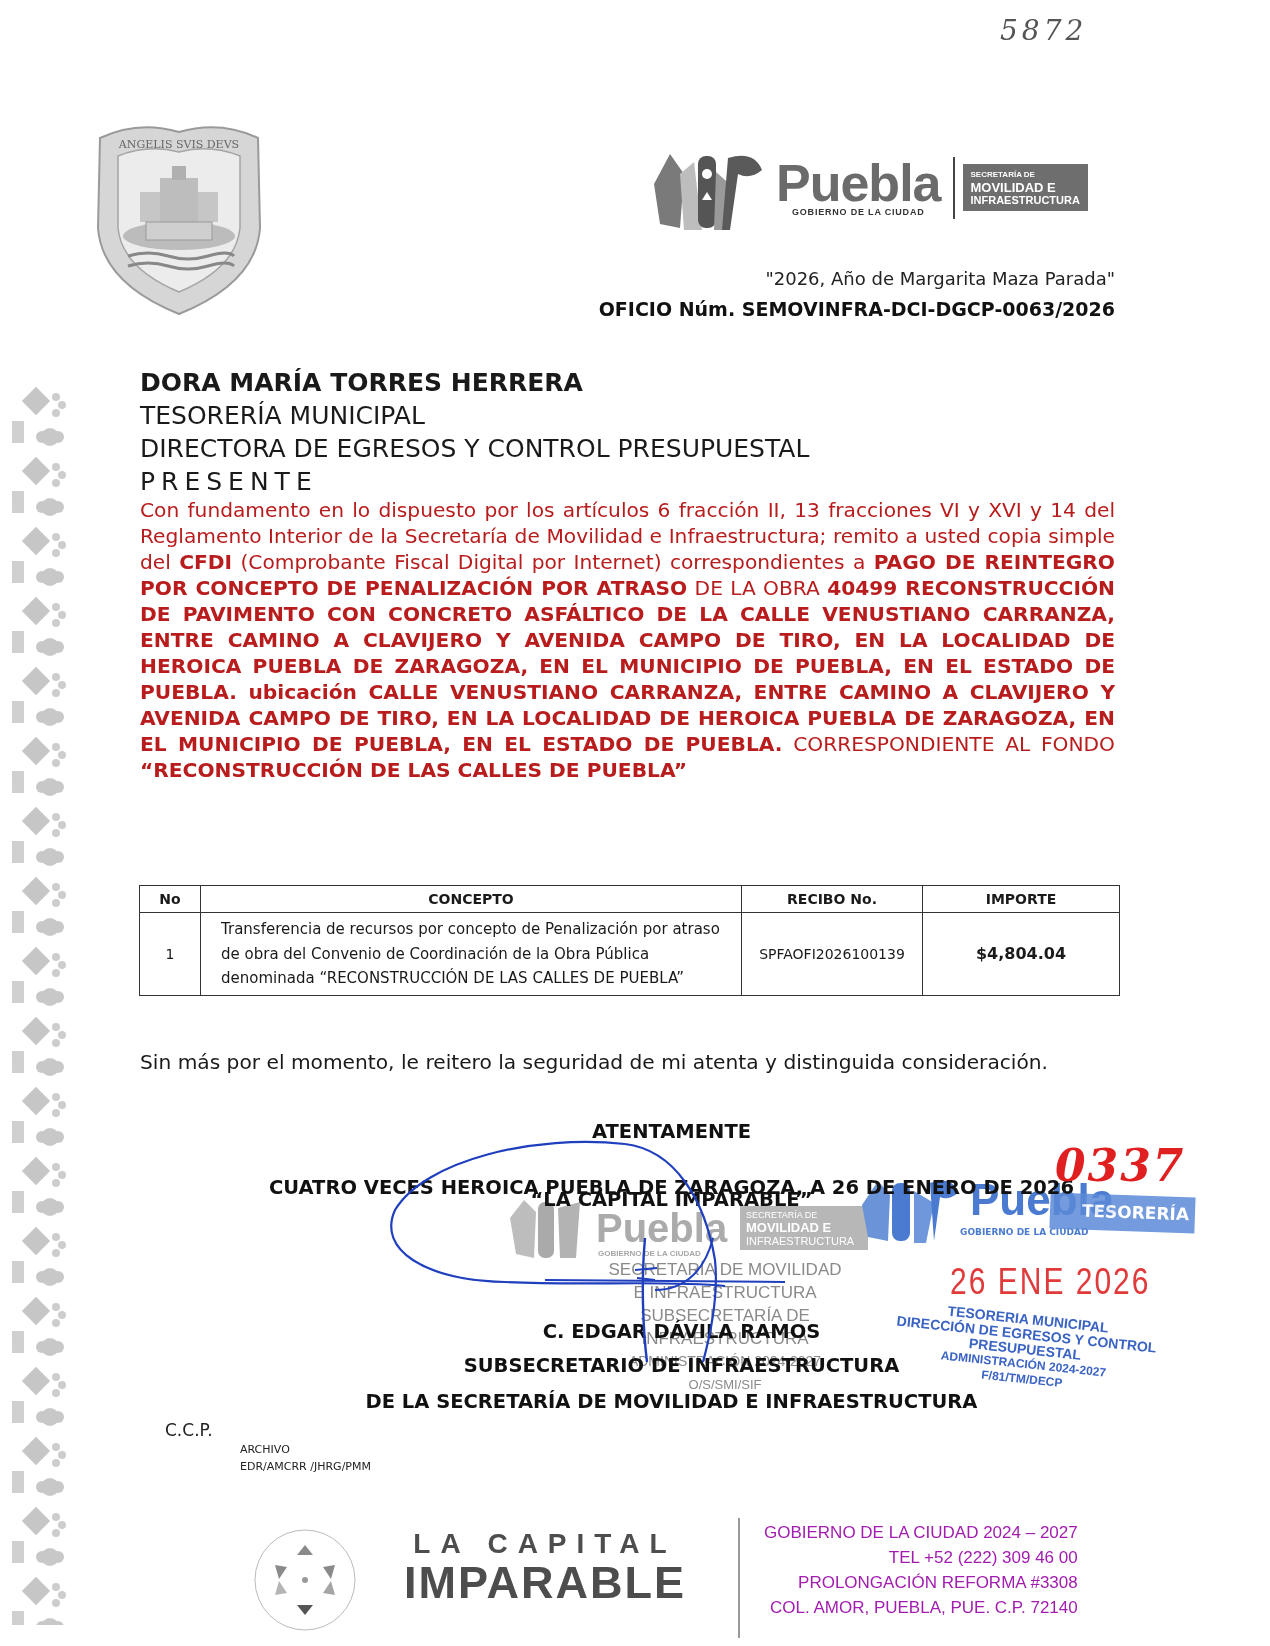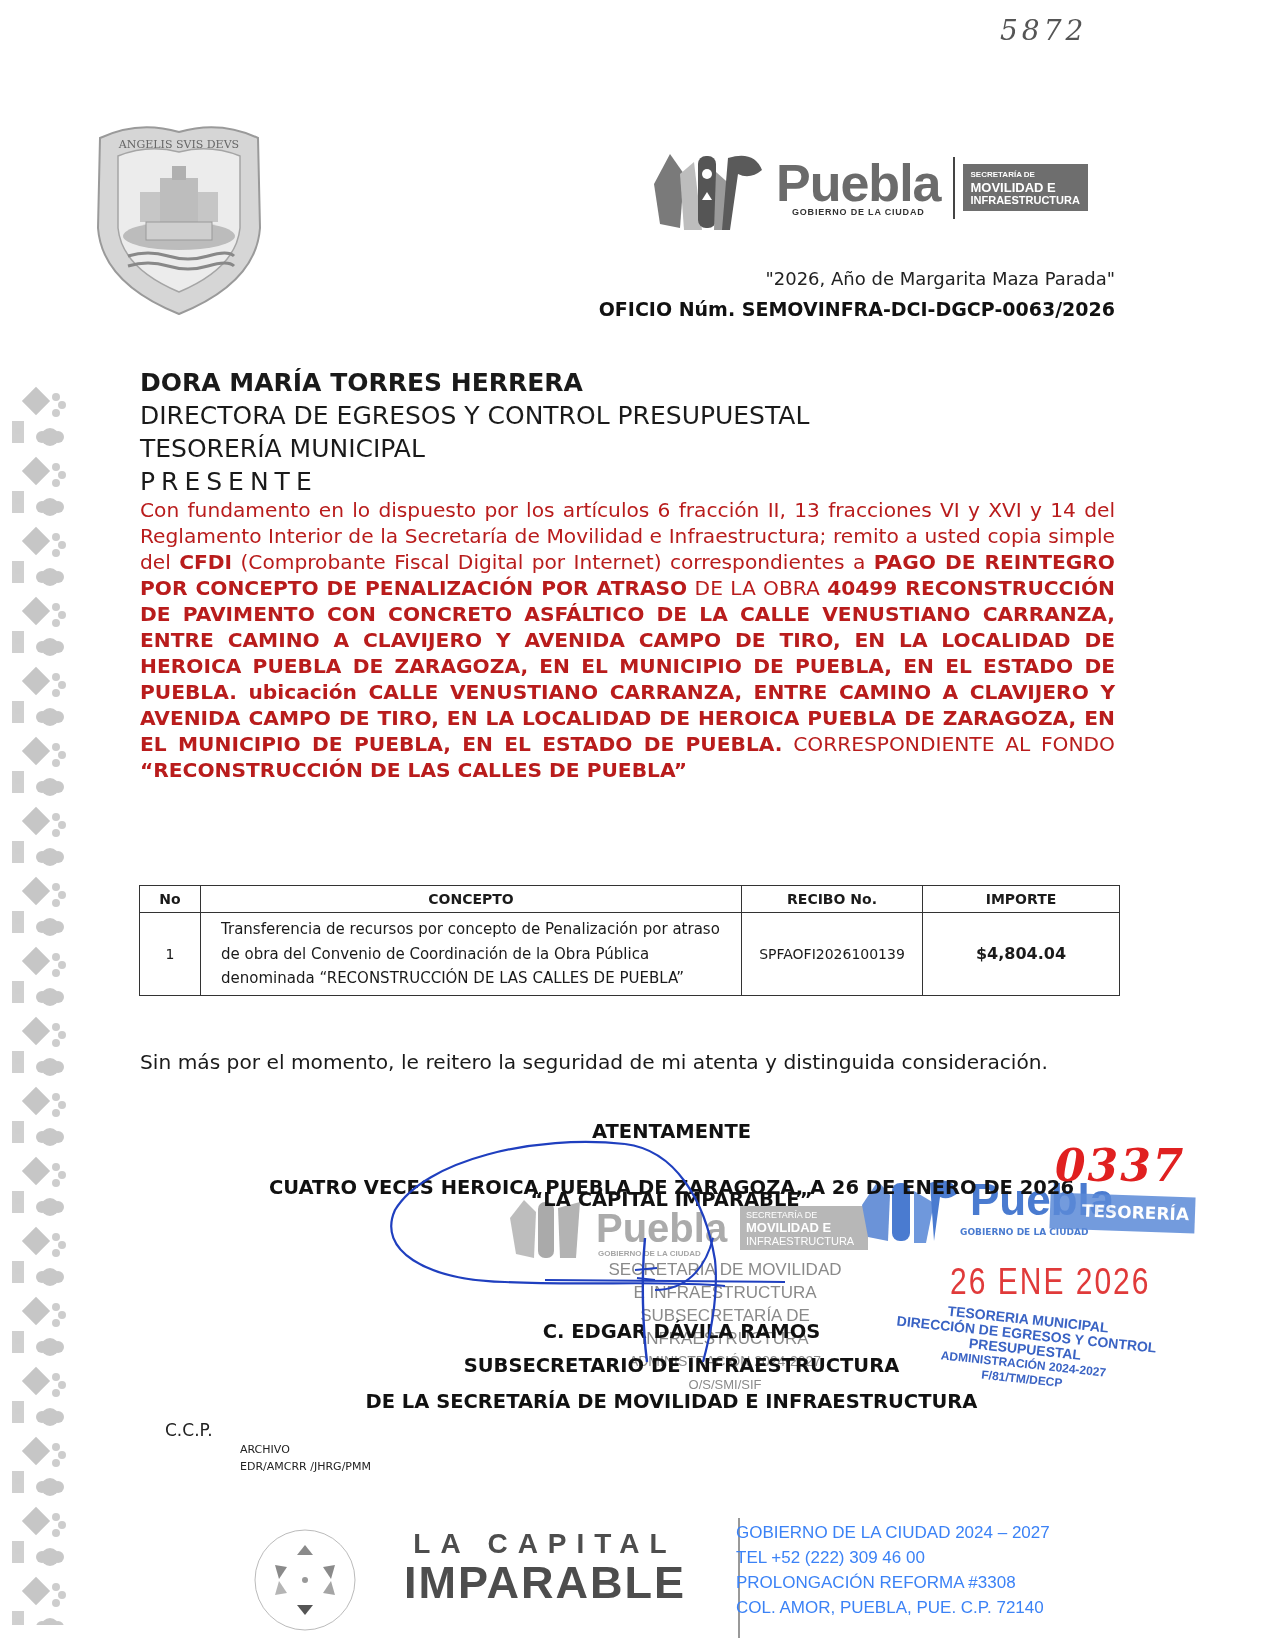--- a/index.html
+++ b/index.html
@@ -71,21 +71,21 @@
     .signature { left: 385px; top: 1130px; width: 460px; height: 240px; }
 
     .ccp { left: 165px; top: 1420px; font-size: 17px; color: #222; }
     .ccp-list { left: 240px; top: 1441px; font-size: 11px; color: #222; line-height: 17px; }
 
     .footer-seal { left: 250px; top: 1525px; width: 110px; height: 110px; }
     .capital-logo { left: 400px; top: 1528px; width: 290px; text-align: center; color: #4d4d4d; font-family: "Liberation Sans", sans-serif; font-weight: bold; }
     .capital-logo .l1 { font-size: 28px; letter-spacing: 10px; }
     .capital-logo .l2 { font-size: 45px; line-height: 46px; letter-spacing: 2px; }
     .footer-sep { left: 738px; top: 1518px; width: 2px; height: 120px; background: #999; }
-    .footer-info { left: 736px; top: 1520px; font-family: "Liberation Sans", sans-serif; font-size: 17px; line-height: 25px; color: #3b82f6; }
+    .footer-info { left: 764px; top: 1520px; font-family: "Liberation Sans", sans-serif; font-size: 17px; line-height: 25px; color: #a21caf; text-align: right; }
   </style>
 </head>
 <body>
 
 <div class="abs hand-num">5872</div>
 
 <div class="abs side-band">
   <svg width="58" height="1240" viewBox="0 0 58 1240">
     <defs>
       <pattern id="bandpat" x="0" y="0" width="58" height="70" patternUnits="userSpaceOnUse">
@@ -140,22 +140,22 @@
     <div class="s2">MOVILIDAD E</div>
     <div class="s3">INFRAESTRUCTURA</div>
   </div>
 </div>
 
 <div class="abs year-motto">"2026, Año de Margarita Maza Parada"</div>
 <div class="abs oficio">OFICIO Núm. SEMOVINFRA-DCI-DGCP-0063/2026</div>
 
 <div class="abs addr">
   <div class="name">DORA MARÍA TORRES HERRERA</div>
+  <div>TESORERÍA MUNICIPAL</div>
   <div>DIRECTORA DE EGRESOS Y CONTROL PRESUPUESTAL</div>
-  <div>TESORERÍA MUNICIPAL</div>
   <div class="presente">PRESENTE</div>
 </div>
 
 <div class="abs body-text"><span>Con fundamento en lo dispuesto por los artículos 6 fracción II, 13 fracciones VI y XVI y 14 del Reglamento Interior de la Secretaría de Movilidad e Infraestructura; remito a usted copia simple del </span><b>CFDI</b><span> (Comprobante Fiscal Digital por Internet) correspondientes a </span><b>PAGO DE REINTEGRO POR CONCEPTO DE PENALIZACIÓN POR ATRASO</b><span> DE LA OBRA </span><b>40499 RECONSTRUCCIÓN DE PAVIMENTO CON CONCRETO ASFÁLTICO DE LA CALLE VENUSTIANO CARRANZA, ENTRE CAMINO A CLAVIJERO Y AVENIDA CAMPO DE TIRO, EN LA LOCALIDAD DE HEROICA PUEBLA DE ZARAGOZA, EN EL MUNICIPIO DE PUEBLA, EN EL ESTADO DE PUEBLA. ubicación CALLE VENUSTIANO CARRANZA, ENTRE CAMINO A CLAVIJERO Y AVENIDA CAMPO DE TIRO, EN LA LOCALIDAD DE HEROICA PUEBLA DE ZARAGOZA, EN EL MUNICIPIO DE PUEBLA, EN EL ESTADO DE PUEBLA.</b><span> CORRESPONDIENTE AL FONDO </span><b>“RECONSTRUCCIÓN DE LAS CALLES DE PUEBLA”</b></div>
 
 <table class="receipt">
   <thead>
     <tr>
       <th>No</th>
       <th>CONCEPTO</th>

